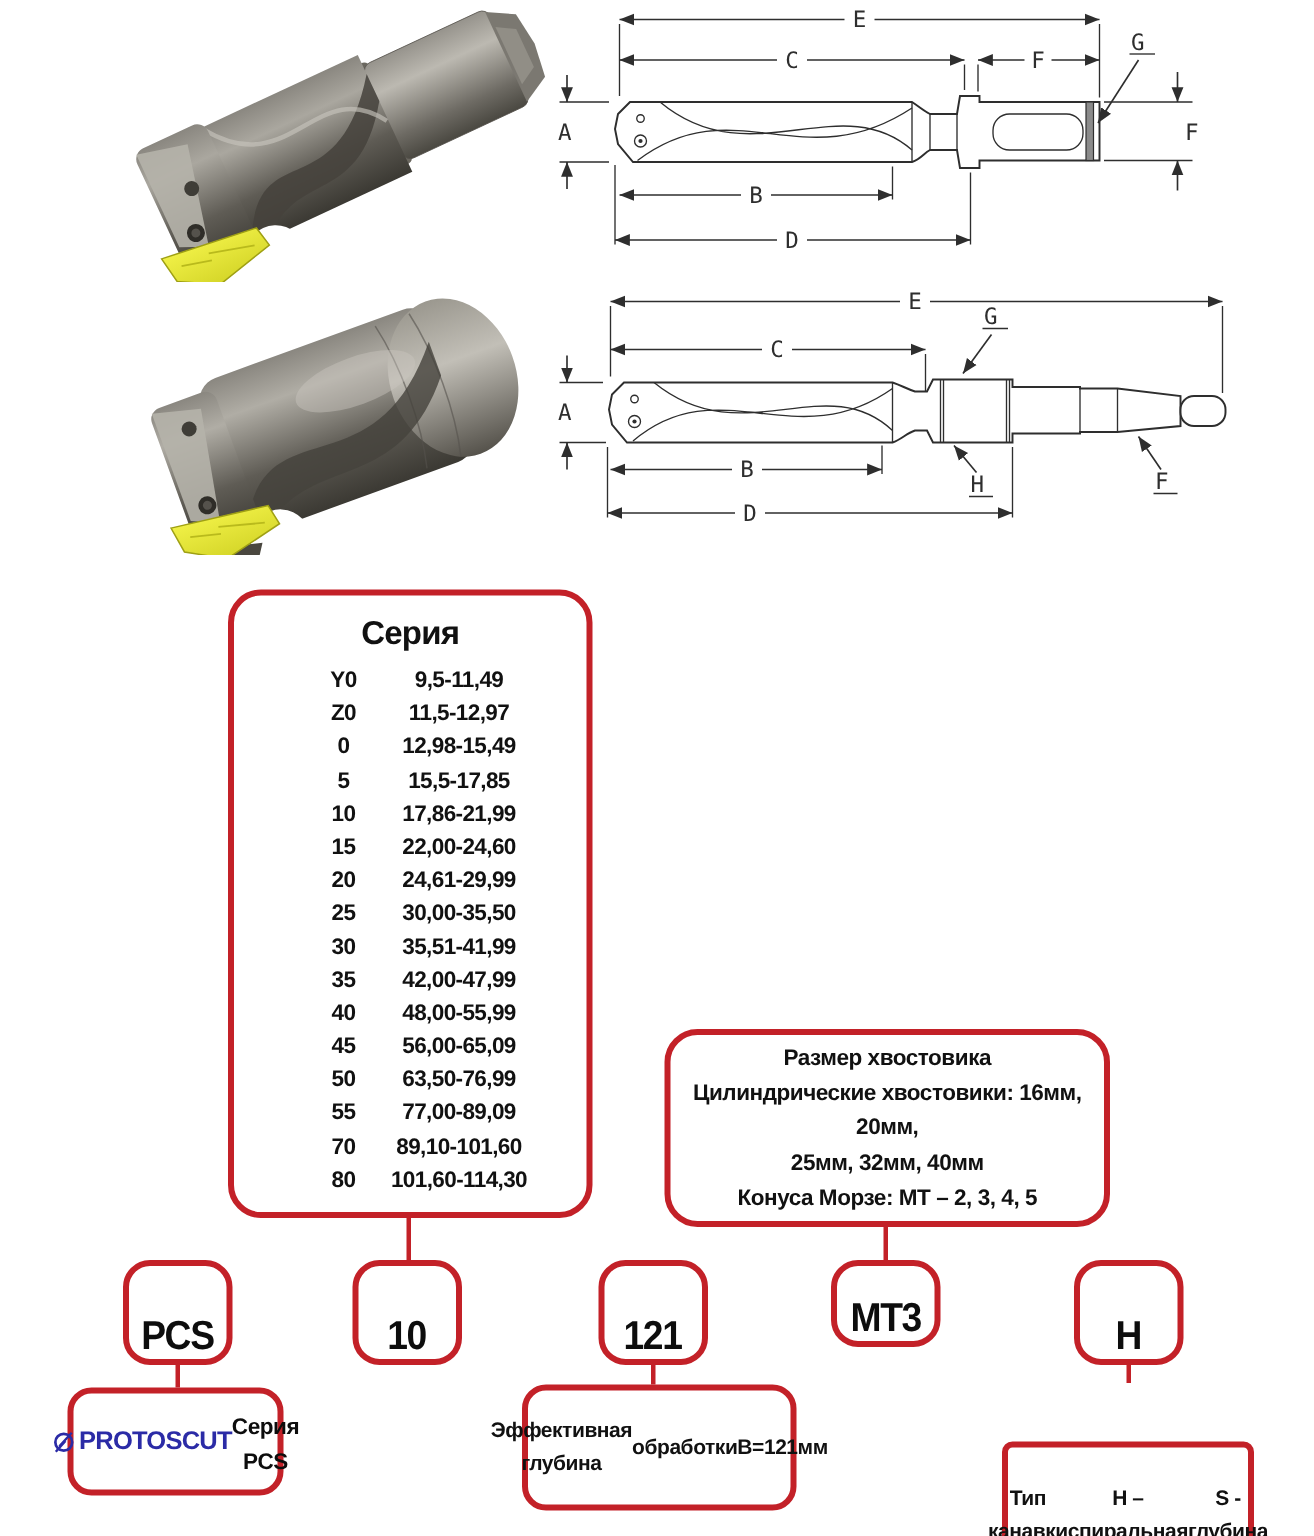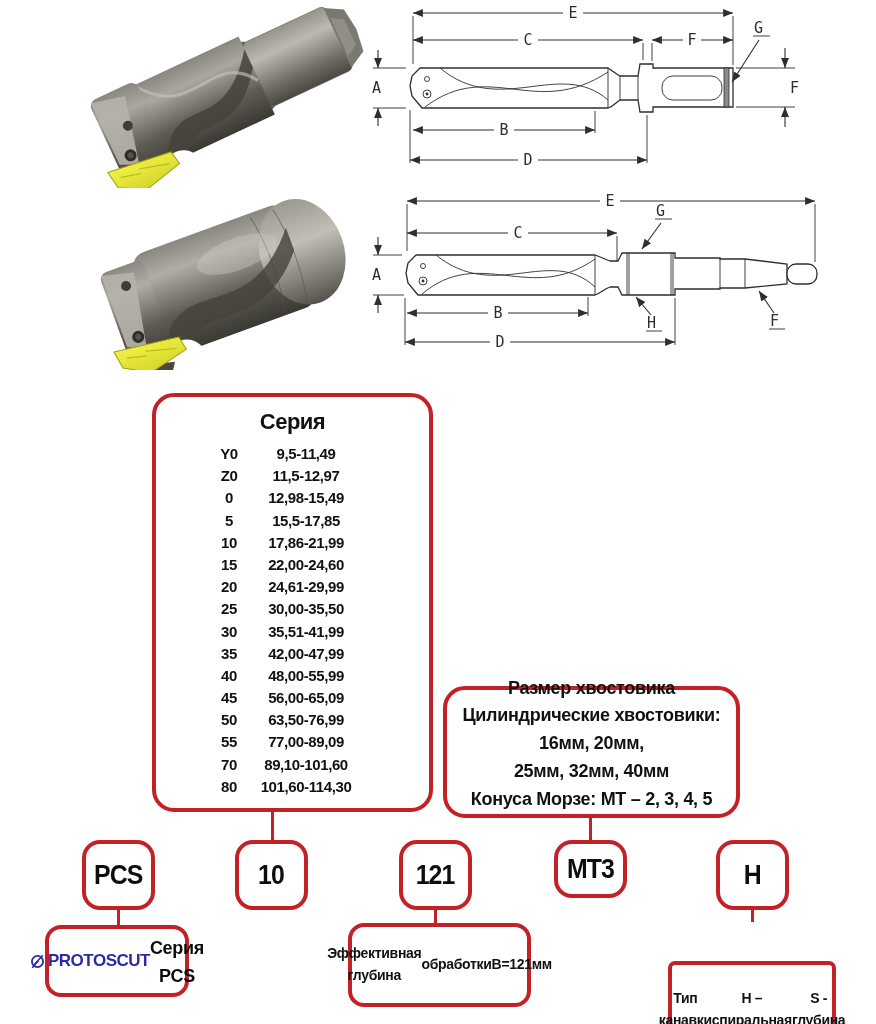--- a/index.html
+++ b/index.html
@@ -1,41 +1,41 @@
 <!DOCTYPE html>
 <html><head>
 <meta charset="utf-8">
 <style>
   html,body{margin:0;padding:0;background:#fff;}
   #page{position:relative;width:876px;height:1024px;background:#ffffff;overflow:hidden;
         font-family:"Liberation Sans",sans-serif;color:#111;}
   
   .rbox{position:absolute;box-sizing:border-box;border:4px solid #C32128;border-radius:22px;background:#fff;}
-  .rbox.small{border-radius:18px;display:flex;align-items:center;justify-content:center;}
+  .rbox.small{border-radius:18px;display:flex;align-items:flex-end;justify-content:center;}
   .code-label{font-weight:700;font-size:27px;letter-spacing:-1px;color:#0d0d0d;
               font-stretch:condensed;transform:scaleX(.92);}
   .conn{position:absolute;width:3px;background:#C32128;}
   
   .series-title{font-weight:700;font-size:22px;text-align:center;margin-top:12px;letter-spacing:-0.5px;}
   .series-rows{margin-top:10px;}
   .series-row{position:relative;height:22.2px;font-weight:700;font-size:15px;letter-spacing:-0.4px;
               font-stretch:condensed;}
   .series-row .code{position:absolute;left:0;width:146px;text-align:center;}
   .series-row .range{position:absolute;left:55px;width:190px;text-align:center;}
   
-  .shank-lines{display:flex;flex-direction:column;justify-content:flex-end;align-items:center;
-               height:100%;font-weight:700;font-size:18px;line-height:1.55;letter-spacing:-0.3px;
+  .shank-lines{display:flex;flex-direction:column;justify-content:center;align-items:center;
+               height:100%;font-weight:700;font-size:15px;line-height:1.55;letter-spacing:-0.3px;
                text-align:center;font-stretch:condensed;}
   
   .legend{display:flex;flex-direction:row;justify-content:center;align-items:center;height:100%;
           font-weight:700;font-size:14px;line-height:1.55;text-align:center;letter-spacing:-0.3px;
           font-stretch:condensed;}
   .brand-row{display:flex;align-items:center;gap:3px;color:#2B2BA6;font-size:17px;font-weight:800;
              letter-spacing:-0.5px;}
-  .brand-caption{margin-top:4px;font-size:18px;color:#0d0d0d;}
+  .brand-caption{margin-top:4px;font-size:15px;color:#0d0d0d;}
   svg text.dim{font-family:"DejaVu Sans Mono",monospace;font-size:15px;fill:#2e2e2e;}
   svg .ln{stroke:#2e2e2e;stroke-width:1.1;fill:none;}
   svg .out{stroke:#2e2e2e;stroke-width:1.3;fill:#ffffff;}
   svg .thin{stroke:#2e2e2e;stroke-width:0.9;fill:none;}
 </style>
 </head>
 <body>
 
 <div id="page">
 
@@ -201,21 +201,21 @@
 
     <text class="dim" x="277" y="143">H</text>
     <path class="thin" d="M276,146 L292,146"></path>
     <line class="ln" x1="281" y1="130" x2="266" y2="112" marker-end="url(#a2)"></line>
 
     <text class="dim" x="400" y="141">F</text>
     <path class="thin" d="M399,144 L415,144"></path>
     <line class="ln" x1="404" y1="128" x2="389" y2="106" marker-end="url(#a2)"></line>
   </svg>
 
-  <div class="rbox" style="left:152px;top:393px;width:281px;height:419px;">
+  <div class="rbox" style="left:152px;top:393px;width:243px;height:419px;">
     <div class="series-title">Серия</div>
     <div class="series-rows">
         <div class="series-row">
           <span class="code">Y0</span>
           <span class="range">9,5-11,49</span>
         </div>
         <div class="series-row">
           <span class="code">Z0</span>
           <span class="range">11,5-12,97</span>
         </div>

